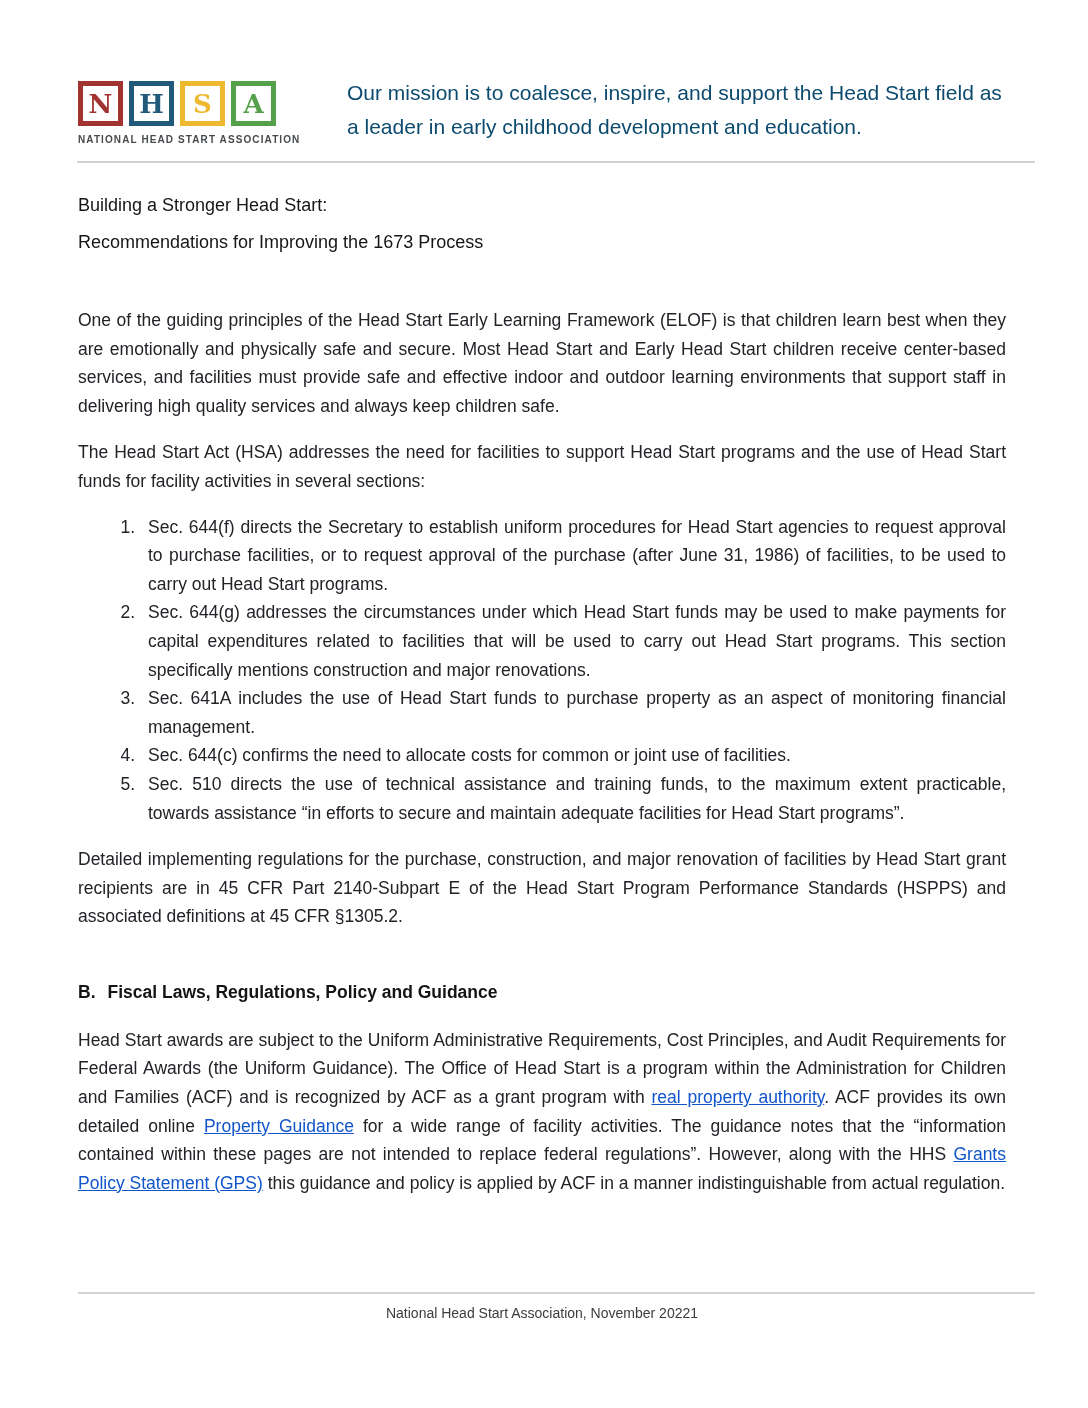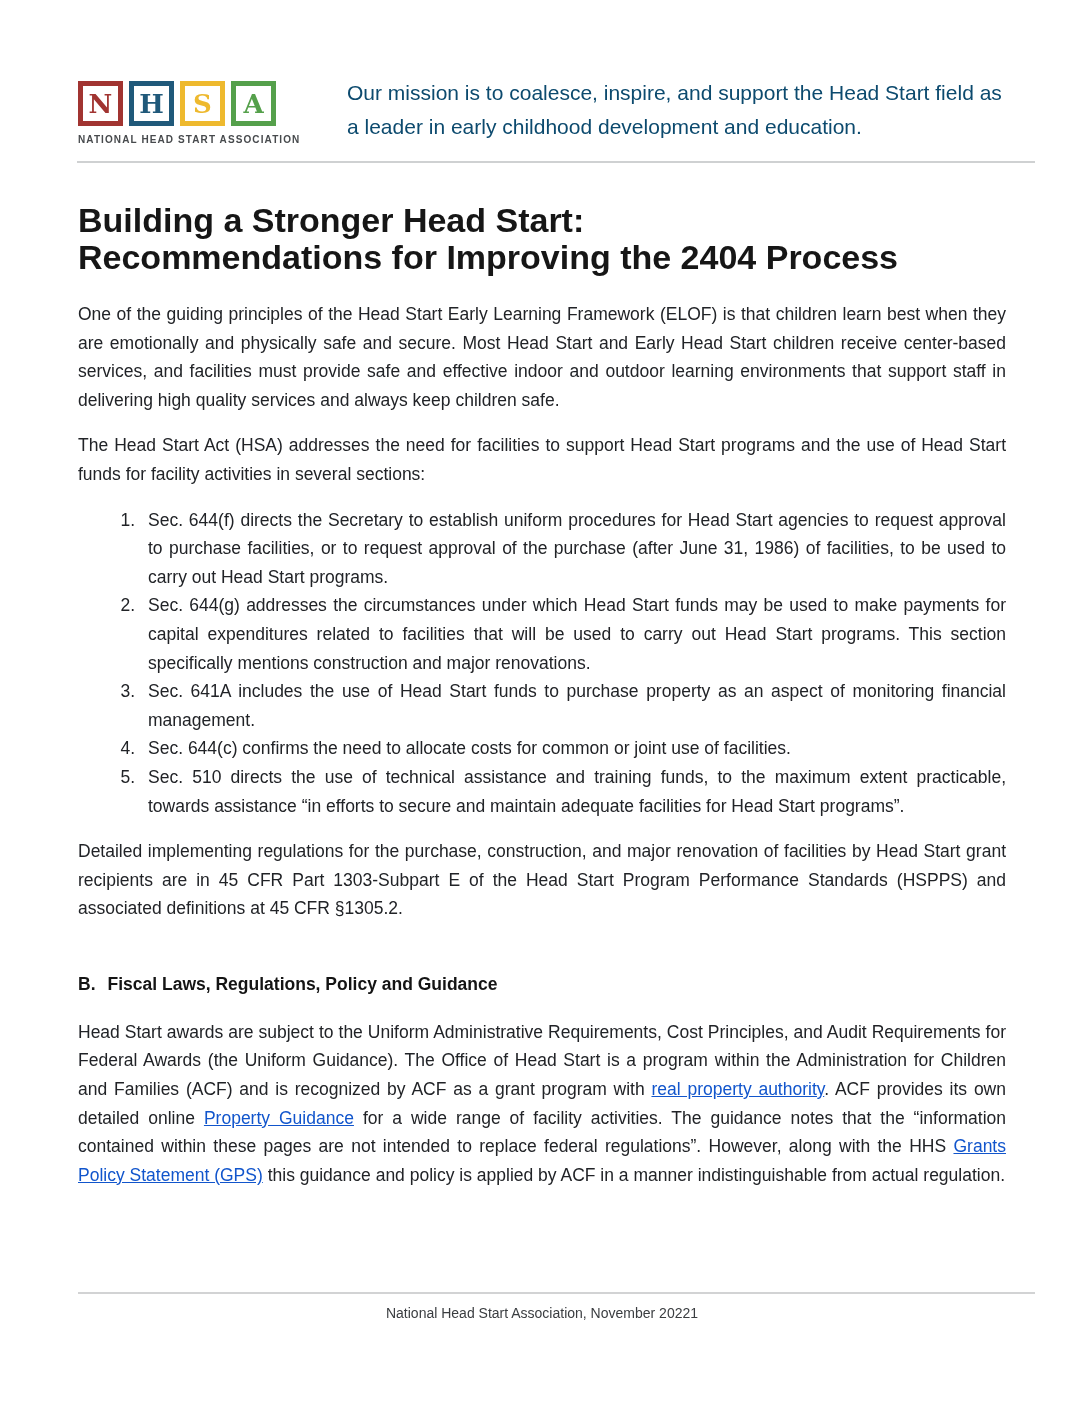--- a/index.html
+++ b/index.html
@@ -35,35 +35,35 @@
     font-size: 21px; line-height: 34px;
     color: #0c4a6e;
   }
   .header-rule {
     position: absolute; left: 77px; top: 161px;
     width: 958px; height: 2px; background: #cfd1d2;
   }
 
   
   .doc-title {
-    position: absolute; left: 78px; top: 202px; width: 940px;
-    font-size: 34px; line-height: 37px; font-weight: bold; color: #161616;
+    position: absolute; left: 78px; top: 187px; width: 940px;
+    font-size: 18px; line-height: 37px; font-weight: normal; color: #161616;
   }
 
   
   .content {
     position: absolute; left: 78px; top: 288px; width: 928px;
     font-size: 17.5px; line-height: 28.6px; color: #212327;
   }
   .content h3 {
     font-size: 17.5px; line-height: 22px; font-weight: bold;
     color: #141414; margin: 0 0 23px 0;
   }
   .content h3 .h-prefix { margin-right: 12px; }
-  .content p { margin: 12px 0 17px 0; text-align: justify; }
+  .content p { margin: 18px 0 17px 0; text-align: justify; }
   .content ol {
     margin: 0 0 17px 0; padding-left: 62px;
     list-style: decimal outside;
   }
   .content ol li { text-align: justify; padding-left: 8px; }
   .section-gap { margin-top: 50px !important; }
   a.doc-link { color: #1155cc; text-decoration: underline; cursor: pointer; }
 
   
   .footer-rule {
@@ -90,39 +90,39 @@
     </div>
     <div class="logo-caption">NATIONAL HEAD START ASSOCIATION</div>
   </div>
 
   <div class="mission">Our mission is to coalesce, inspire, and support the Head Start field as a leader in early childhood development and education.</div>
 
   <div class="header-rule"></div>
 
   <div class="doc-title">
     <div>Building a Stronger Head Start:</div>
-    <div>Recommendations for Improving the 2404 Process</div>
+    <div>Recommendations for Improving the 1673 Process</div>
   </div>
 
   <div class="content">
 
 
     <p>One of the guiding principles of the Head Start Early Learning Framework (ELOF) is that children learn best when they are emotionally and physically safe and secure. Most Head Start and Early Head Start children receive center-based services, and facilities must provide safe and effective indoor and outdoor learning environments that support staff in delivering high quality services and always keep children safe.</p>
 
     <p>The Head Start Act (HSA) addresses the need for facilities to support Head Start programs and the use of Head Start funds for facility activities in several sections:</p>
 
     <ol>
       <li>Sec. 644(f) directs the Secretary to establish uniform procedures for Head Start agencies to request approval to purchase facilities, or to request approval of the purchase (after June 31, 1986) of facilities, to be used to carry out Head Start programs.</li>
       <li>Sec. 644(g) addresses the circumstances under which Head Start funds may be used to make payments for capital expenditures related to facilities that will be used to carry out Head Start programs.  This section specifically mentions construction and major renovations.</li>
       <li>Sec. 641A includes the use of Head Start funds to purchase property as an aspect of monitoring financial management.</li>
       <li>Sec. 644(c) confirms the need to allocate costs for common or joint use of facilities.</li>
       <li>Sec. 510 directs the use of technical assistance and training funds, to the maximum extent practicable, towards assistance “in efforts to secure and maintain adequate facilities for Head Start programs”.</li>
     </ol>
 
-    <p>Detailed implementing regulations for the purchase, construction, and major renovation of facilities by Head Start grant recipients are in 45 CFR Part 1303-Subpart E of the Head Start Program Performance Standards (HSPPS) and associated definitions at 45 CFR §1305.2.</p>
+    <p>Detailed implementing regulations for the purchase, construction, and major renovation of facilities by Head Start grant recipients are in 45 CFR Part 2140-Subpart E of the Head Start Program Performance Standards (HSPPS) and associated definitions at 45 CFR §1305.2.</p>
 
     <h3 class="section-gap">
       <span class="h-prefix">B.</span><span>Fiscal Laws, Regulations, Policy and Guidance</span>
     </h3>
 
     <p>Head Start awards are subject to the Uniform Administrative Requirements, Cost Principles, and Audit Requirements for Federal Awards (the Uniform Guidance).  The Office of Head Start is a program within the Administration for Children and Families (ACF) and is recognized by ACF as a grant program with <a class="doc-link" href="#">real property authority</a>.  ACF provides its own detailed online <a class="doc-link" href="#">Property Guidance</a> for a wide range of facility activities.  The guidance notes that the “information contained within these pages are not intended to replace federal regulations”.  However, along with the HHS <a class="doc-link" href="#">Grants Policy Statement (GPS)</a> this guidance and policy is applied by ACF in a manner indistinguishable from actual regulation.</p>
 
   </div>
 
   <div class="footer-rule"></div>

